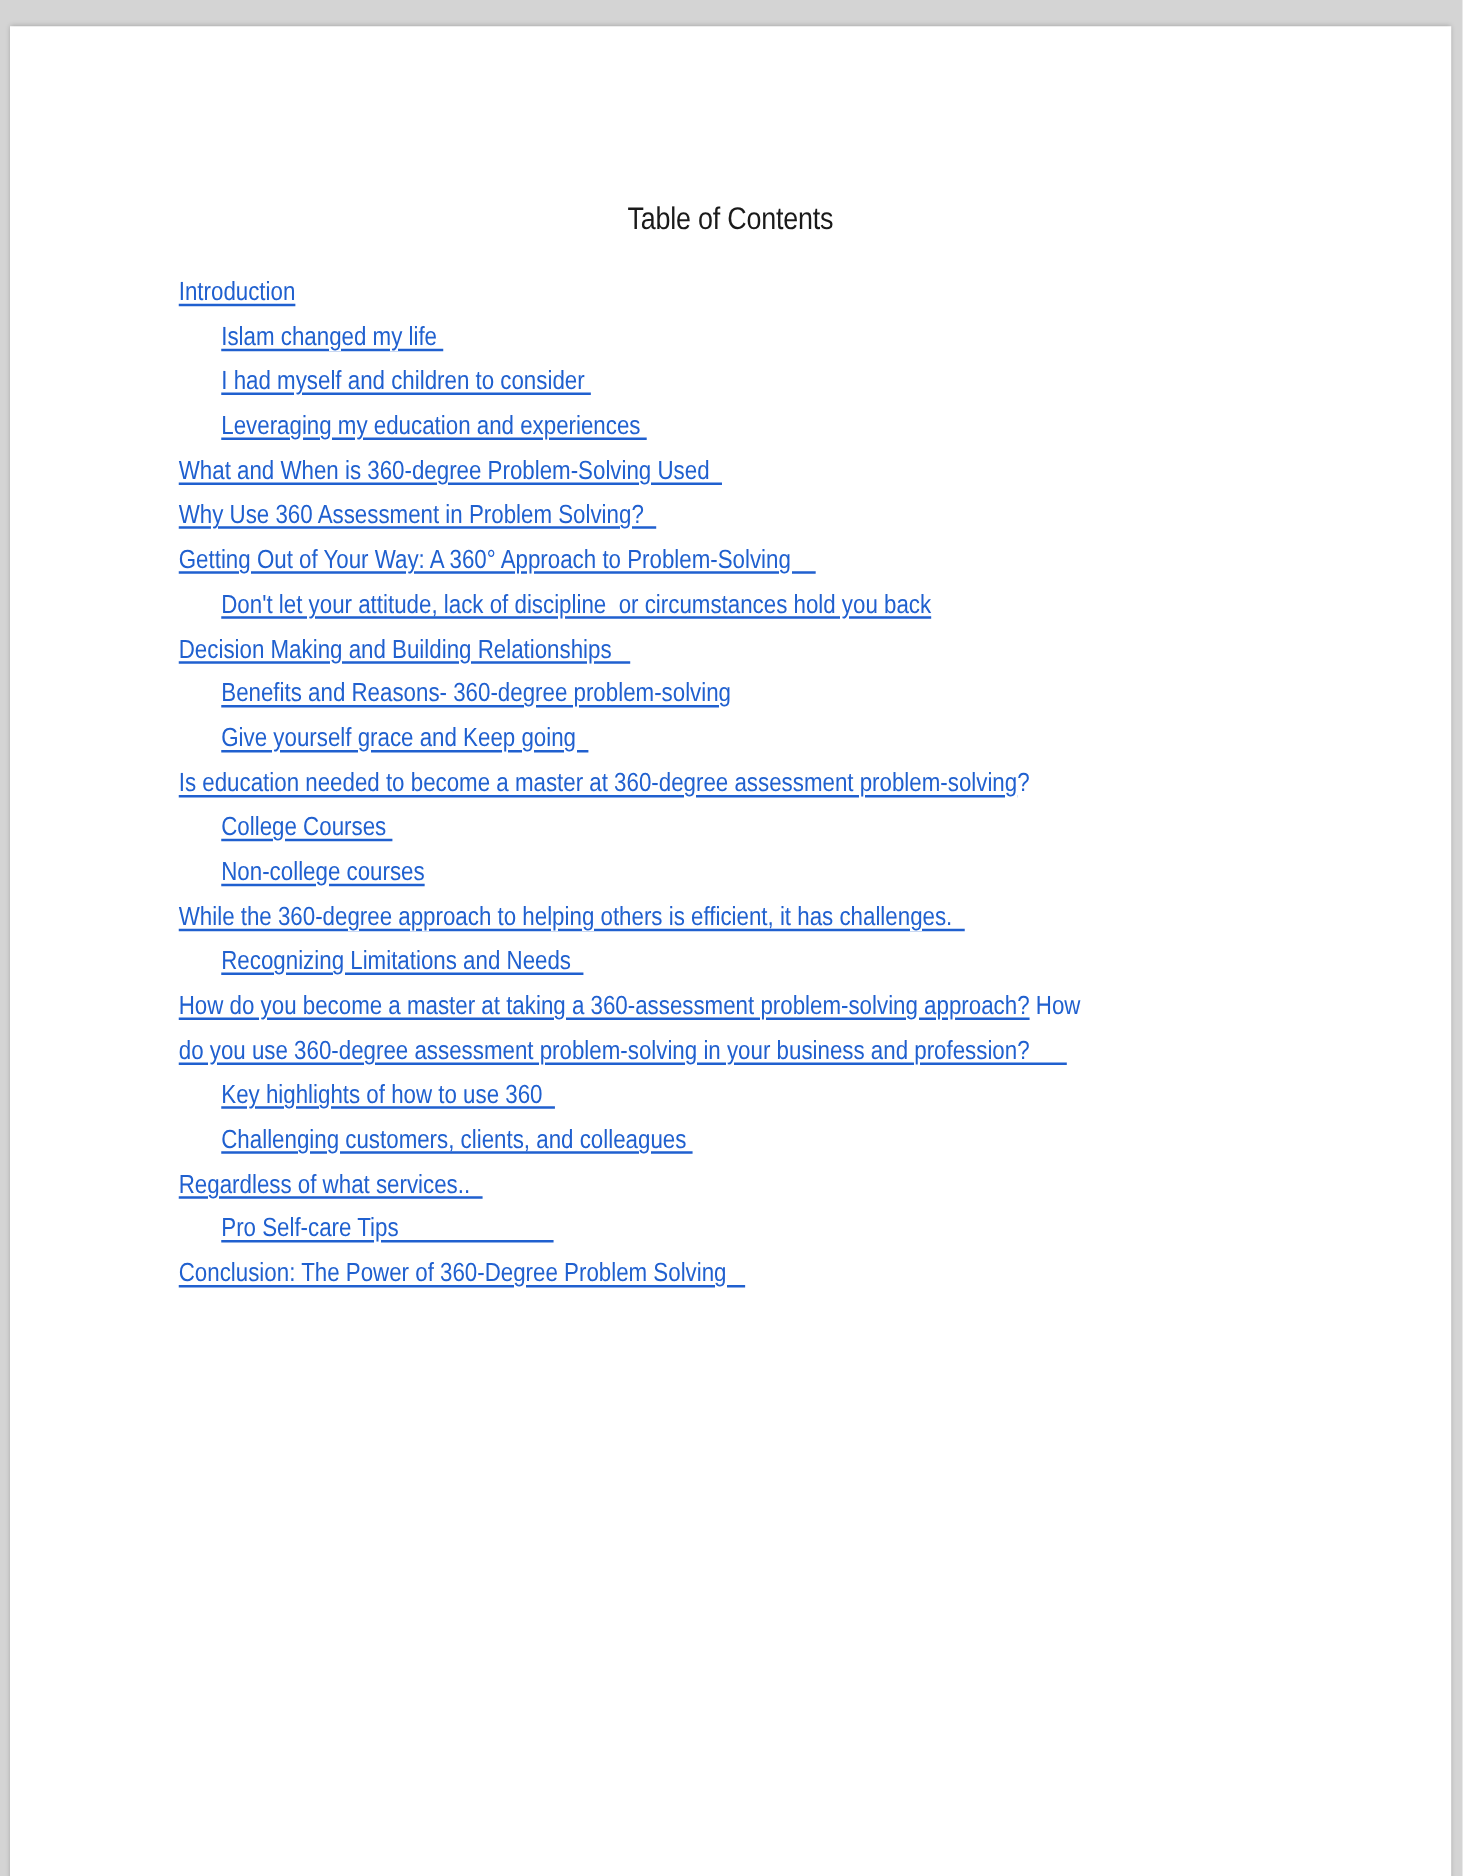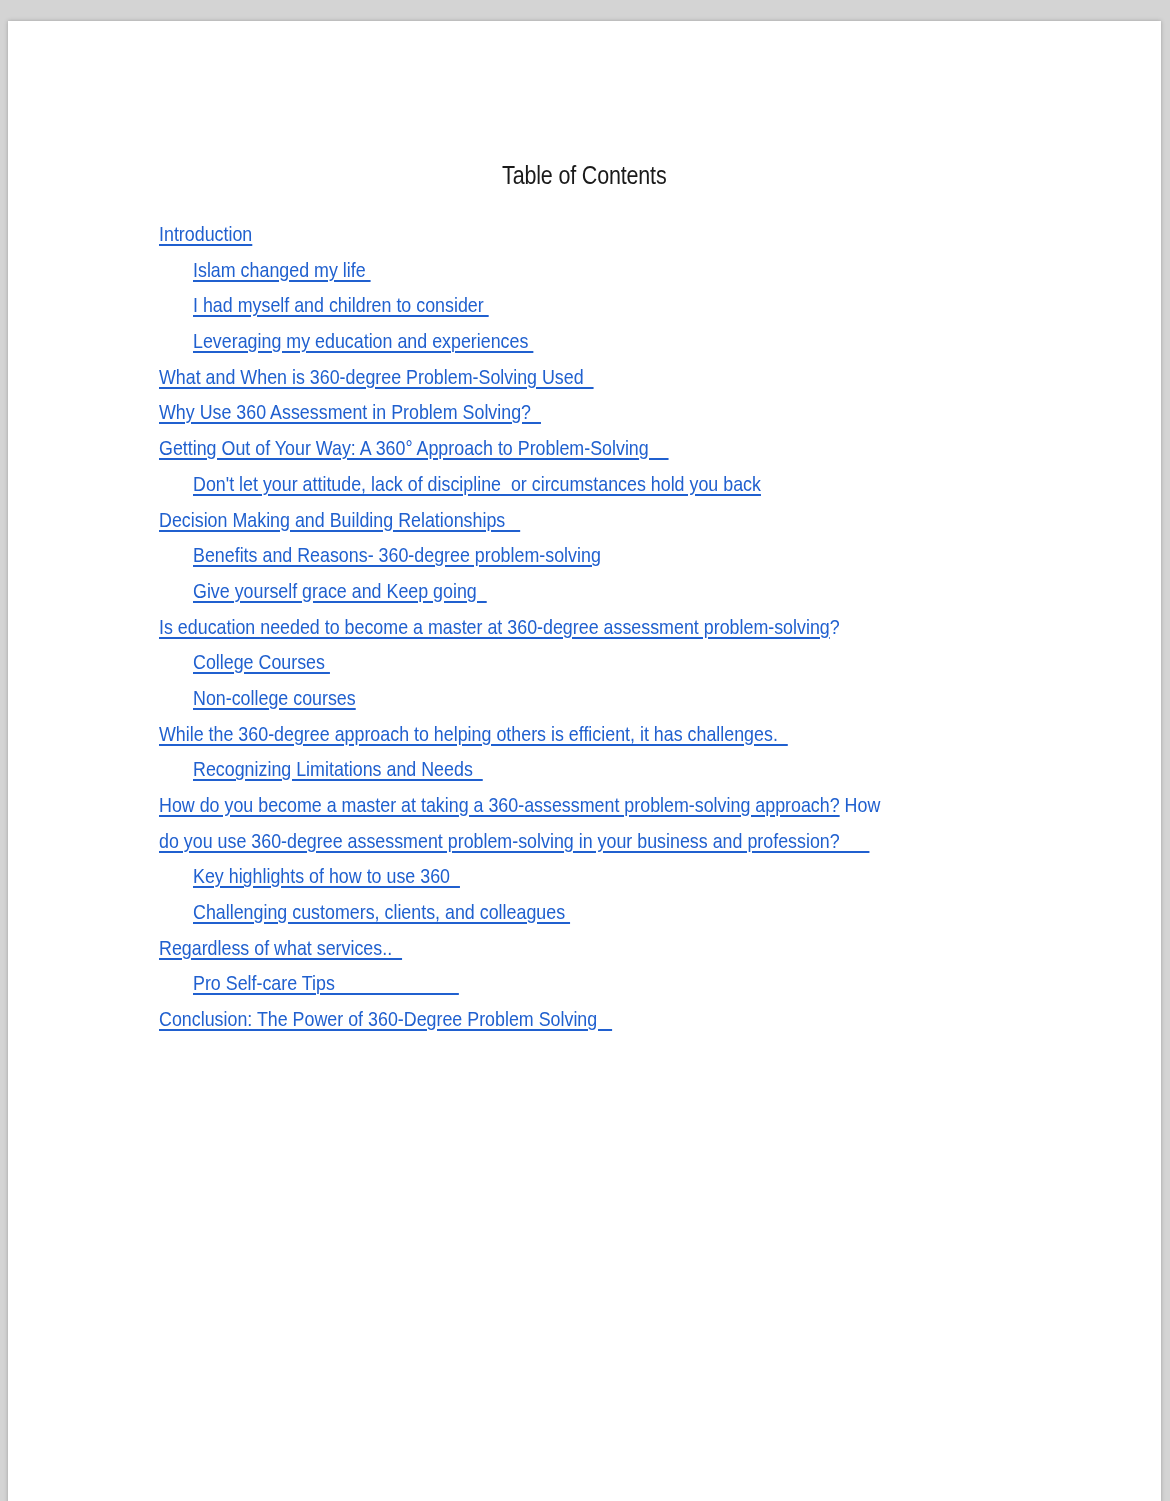--- a/index.html
+++ b/index.html
@@ -23,21 +23,21 @@
       text-align: center;
       font-family: "Liberation Sans", sans-serif;
       font-size: 25px;
       color: #1a1a1a;
       transform: scaleX(0.86);
       transform-origin: 575px 0;
       letter-spacing: -0.2px;
     }
     .toc {
       position: absolute;
-      left: 151px; top: 195px;
+      left: 135px; top: 195px;
       width: 1000px;
     }
     .entry {
       font-family: "Liberation Sans", sans-serif;
       font-size: 21px;
       line-height: 35.7px;
       height: 35.7px;
       color: #2060cf;
       white-space: nowrap;
       transform: scaleX(0.85);

